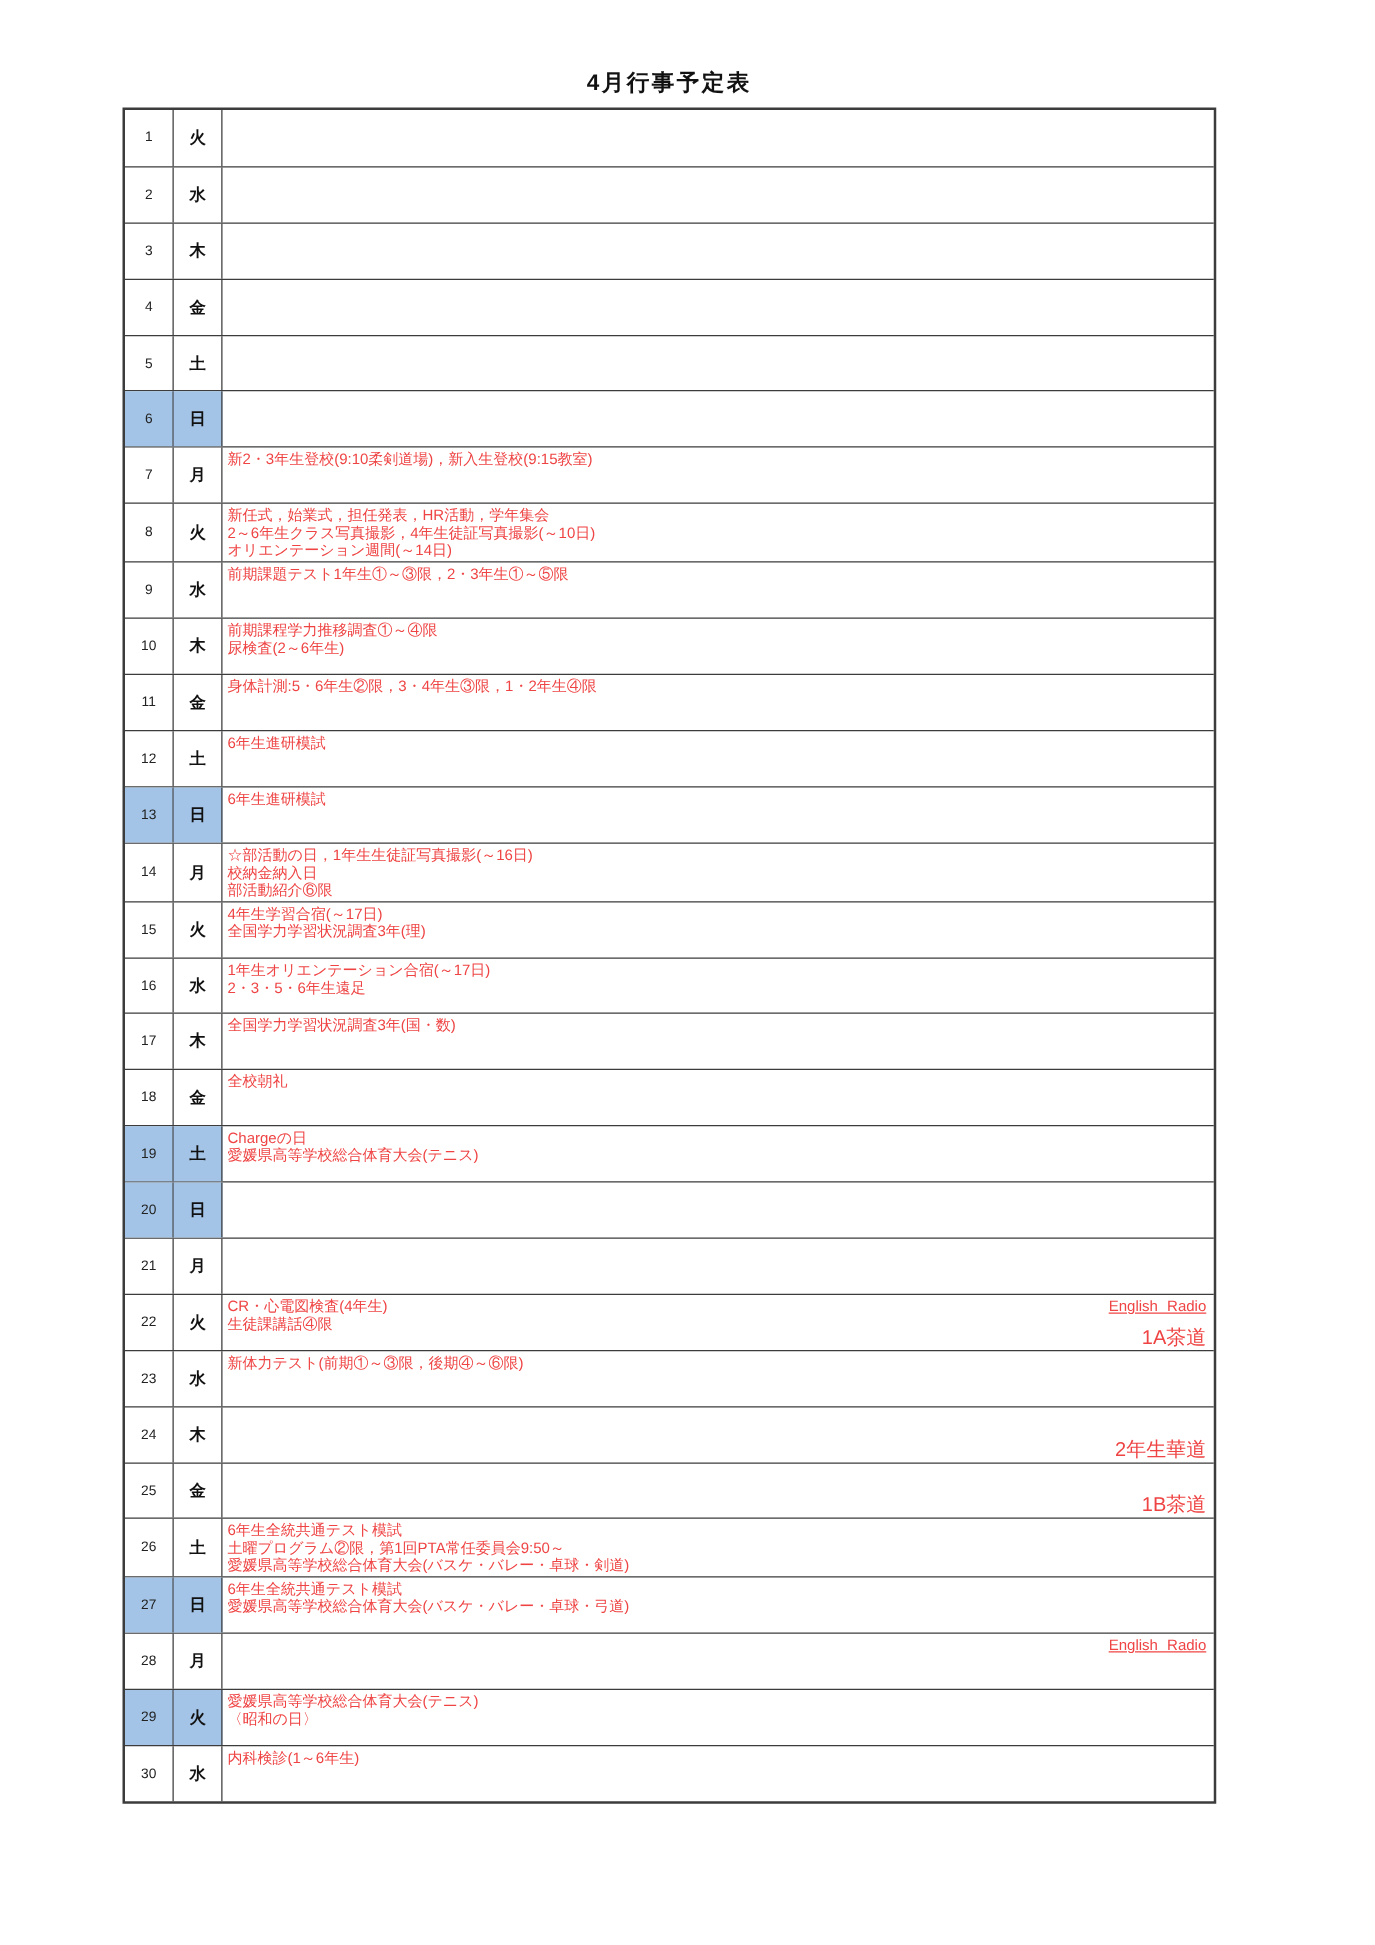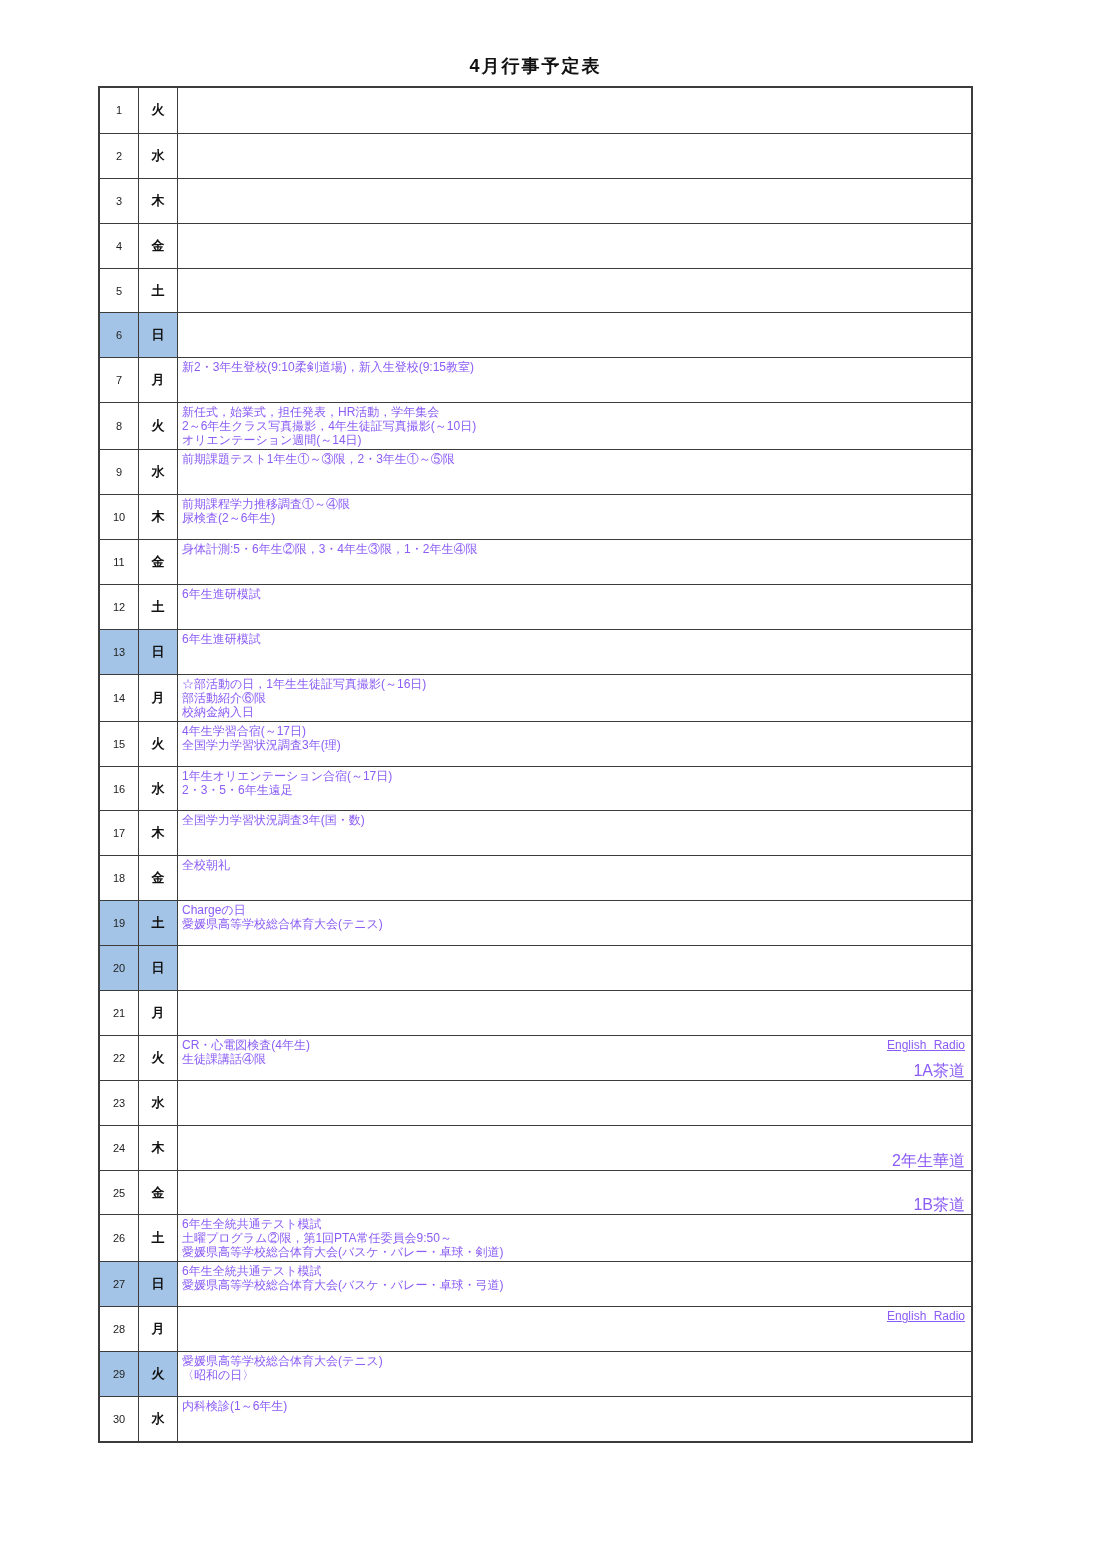--- a/index.html
+++ b/index.html
@@ -69,21 +69,21 @@
     font-size: 13px;
     font-weight: bold;
     color: #111111;
   }
   .cell.events {
     flex: 1;
     position: relative;
     padding: 2px 5px 2px 4px;
     font-size: 12px;
     line-height: 14px;
-    color: #8b5cf6;
+    color: #ef4444;
   }
   .row.highlight .cell.day,
   .row.highlight .cell.dow {
     background: #a3c4e6;
   }
   .event-line { white-space: nowrap; }
   .right-top {
     position: absolute;
     top: 2px;
     right: 6px;
@@ -282,22 +282,22 @@
       <div class="row">
     <div class="cell day">
       <span>14</span>
     </div>
     <div class="cell dow">
       <span>月</span>
     </div>
     <div class="cell events">
       <div class="lines">
             <div class="event-line">☆部活動の日，1年生生徒証写真撮影(～16日)</div>
+            <div class="event-line">校納金納入日</div>
             <div class="event-line">部活動紹介⑥限</div>
-            <div class="event-line">校納金納入日</div>
           </div>
 
     </div>
   </div>
       <div class="row">
     <div class="cell day">
       <span>15</span>
     </div>
     <div class="cell dow">
       <span>火</span>
@@ -407,20 +407,26 @@
       <div class="right-top">English Radio</div>
       <div class="right-bottom">1A茶道</div>
     </div>
   </div>
       <div class="row">
     <div class="cell day">
       <span>23</span>
     </div>
     <div class="cell dow">
       <span>水</span>
+    </div>
+    <div class="cell events">
+      <div class="lines">
+            <div class="event-line">新体力テスト(前期①～③限，後期④～⑥限)</div>
+          </div>
+
     </div>
   </div>
       <div class="row">
     <div class="cell day">
       <span>24</span>
     </div>
     <div class="cell dow">
       <span>木</span>
     </div>
     <div class="cell events">

